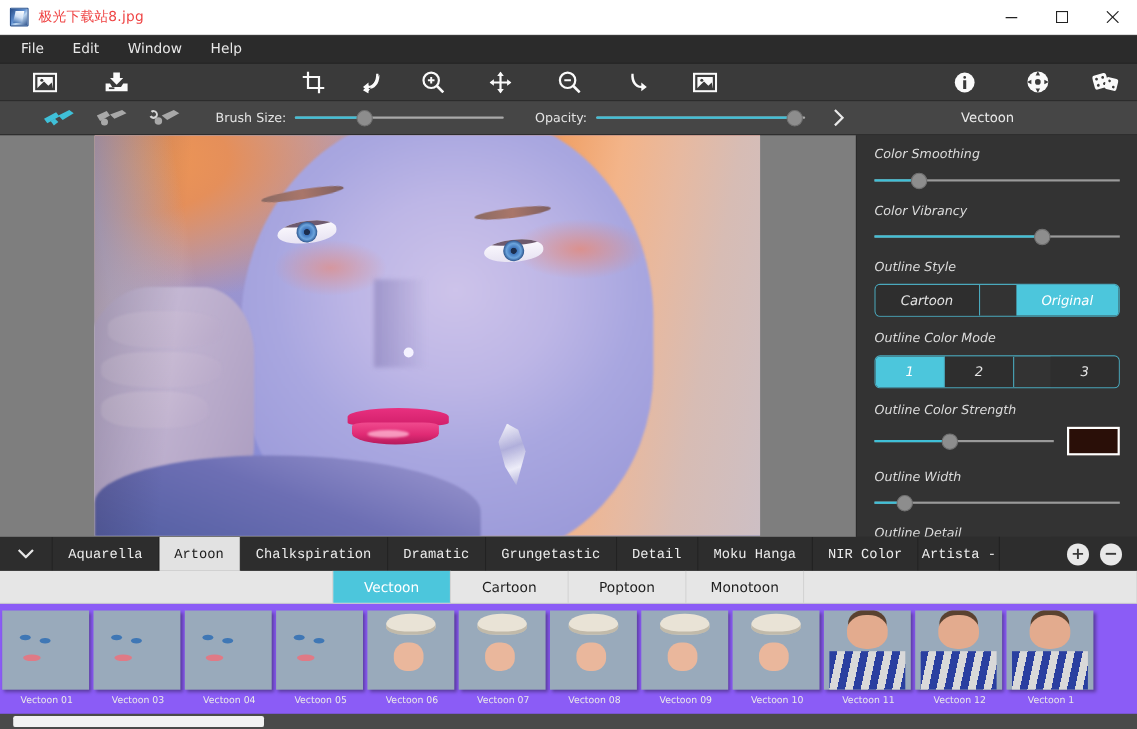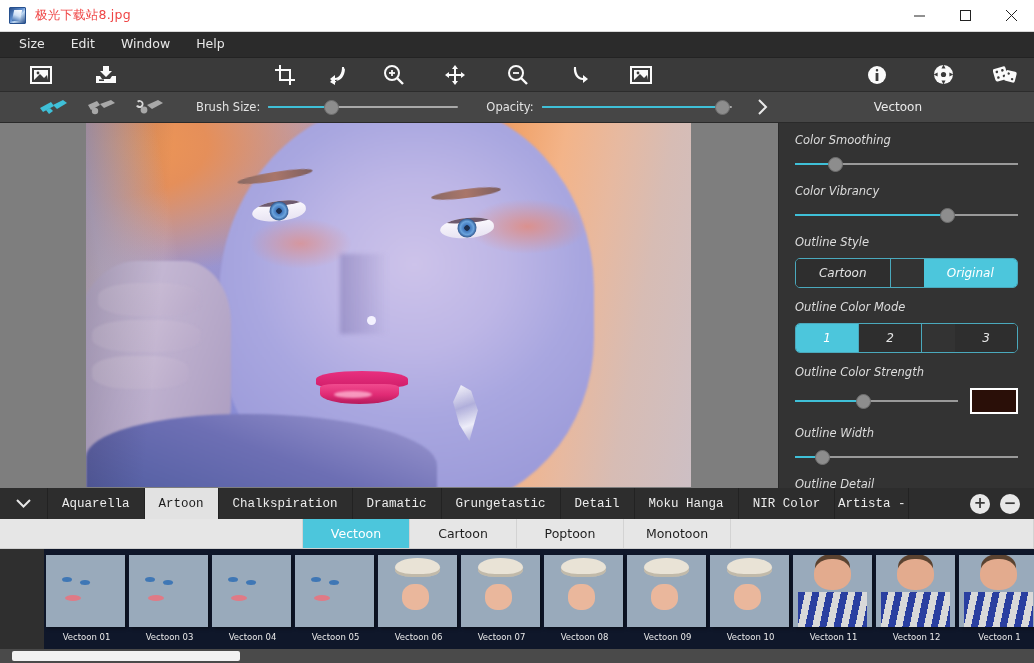--- a/index.html
+++ b/index.html
@@ -200,22 +200,22 @@
   .sub-spacer { width: 303px; border-right: 1px solid #d3d3d3; }
   .subtab {
     width: 107px; display: flex; align-items: center; justify-content: center;
     font-size: 12.5px; color: #1f1f1f; border-right: 1px solid #d3d3d3;
   }
   .subtab.active { background: #4cc6dc; color: #ffffff; }
   .sub-fill { flex: 1 1 auto; border-right: 1px solid #d3d3d3; }
 
   
   .thumbs {
-    height: 100px; background: #0f172a; display: flex; align-items: flex-start; flex: none;
-    padding-top: 6px; overflow: hidden; margin-left: 44px;
+    height: 100px; background: #8b5cf6; display: flex; align-items: flex-start; flex: none;
+    padding-top: 6px; overflow: hidden;
   }
   .thumb { width: 81px; flex: none; margin-left: 2px; }
   .thumb .pic { width: 79px; height: 72px; overflow: hidden; position: relative;
     box-shadow: 2px 2px 3px rgba(0,0,0,.35); background: #9ab; }
   .thumb .cap { font-size: 8.5px; color: #e9e9e9; text-align: center; margin-top: 5px;
     white-space: nowrap; overflow: hidden; }
 
   .tA { background:
       radial-gradient(60% 50% at 26% 52%, #f6ddc2 0%, #f0c9a2 40%, rgba(240,201,162,0) 70%),
       linear-gradient(120deg, #cfe6ef 0%, #e8d7a8 22%, #f2c463 40%, #f6d079 58%, #eab34a 76%, #f3cf86 100%); }
@@ -261,21 +261,21 @@
       <div class="win-btn">
         <svg width="11" height="11" viewBox="0 0 11 11">
             <line x1="0" y1="0" x2="11" y2="11" stroke="#222" stroke-width="1"></line>
             <line x1="11" y1="0" x2="0" y2="11" stroke="#222" stroke-width="1"></line>
           </svg>
       </div>
     </div>
   </div>
 
   <div class="menubar">
-    <div class="menu-item">Size</div>
+    <div class="menu-item">File</div>
     <div class="menu-item">Edit</div>
     <div class="menu-item">Window</div>
     <div class="menu-item">Help</div>
   </div>
 
   <div class="toolbar">
     <div style="width:24px"></div>
     <div class="tb-icon">
       <svg width="22" height="18" viewBox="0 0 22 18">
           <rect x="1" y="1" width="20" height="16" fill="none" stroke="#fafafa" stroke-width="2"></rect>

